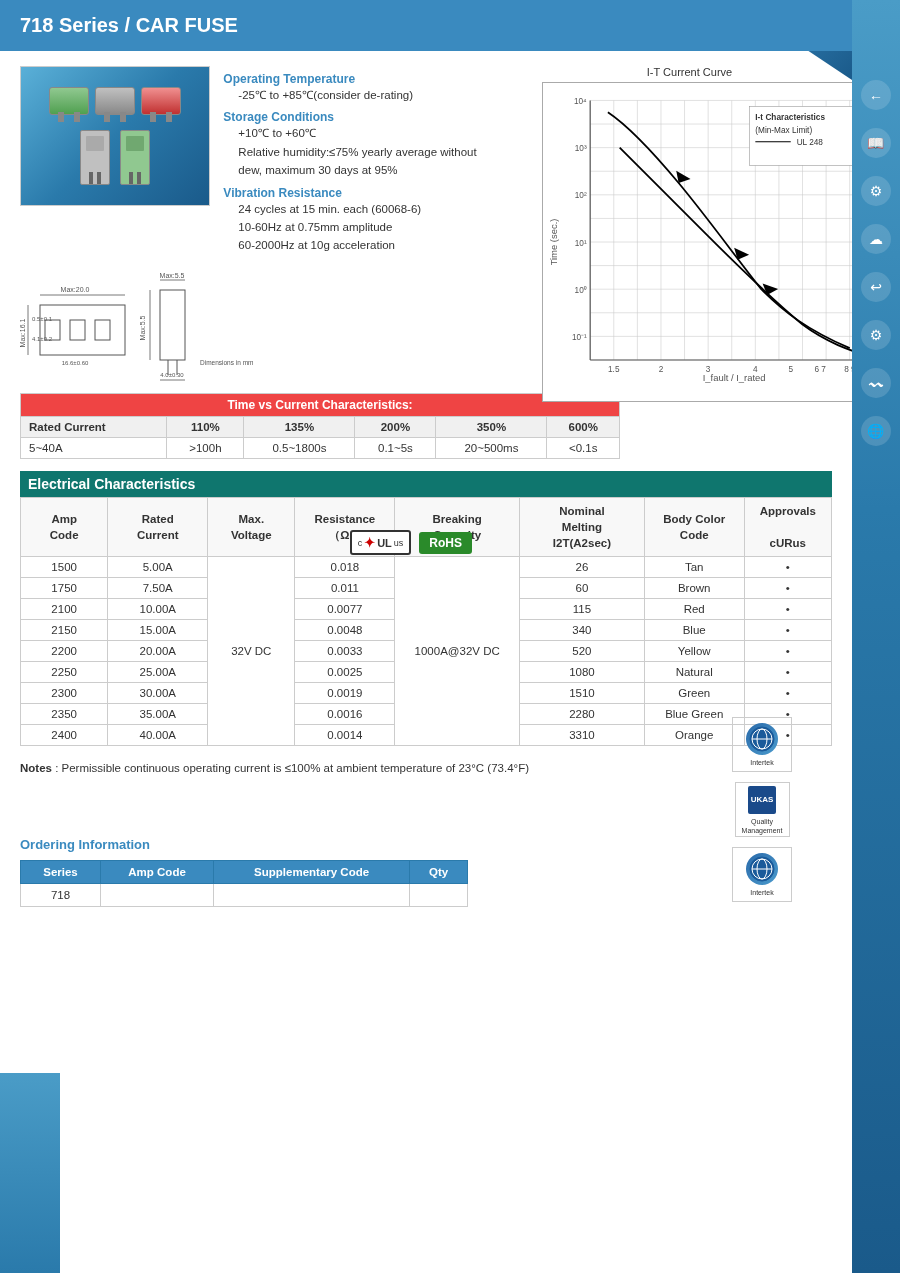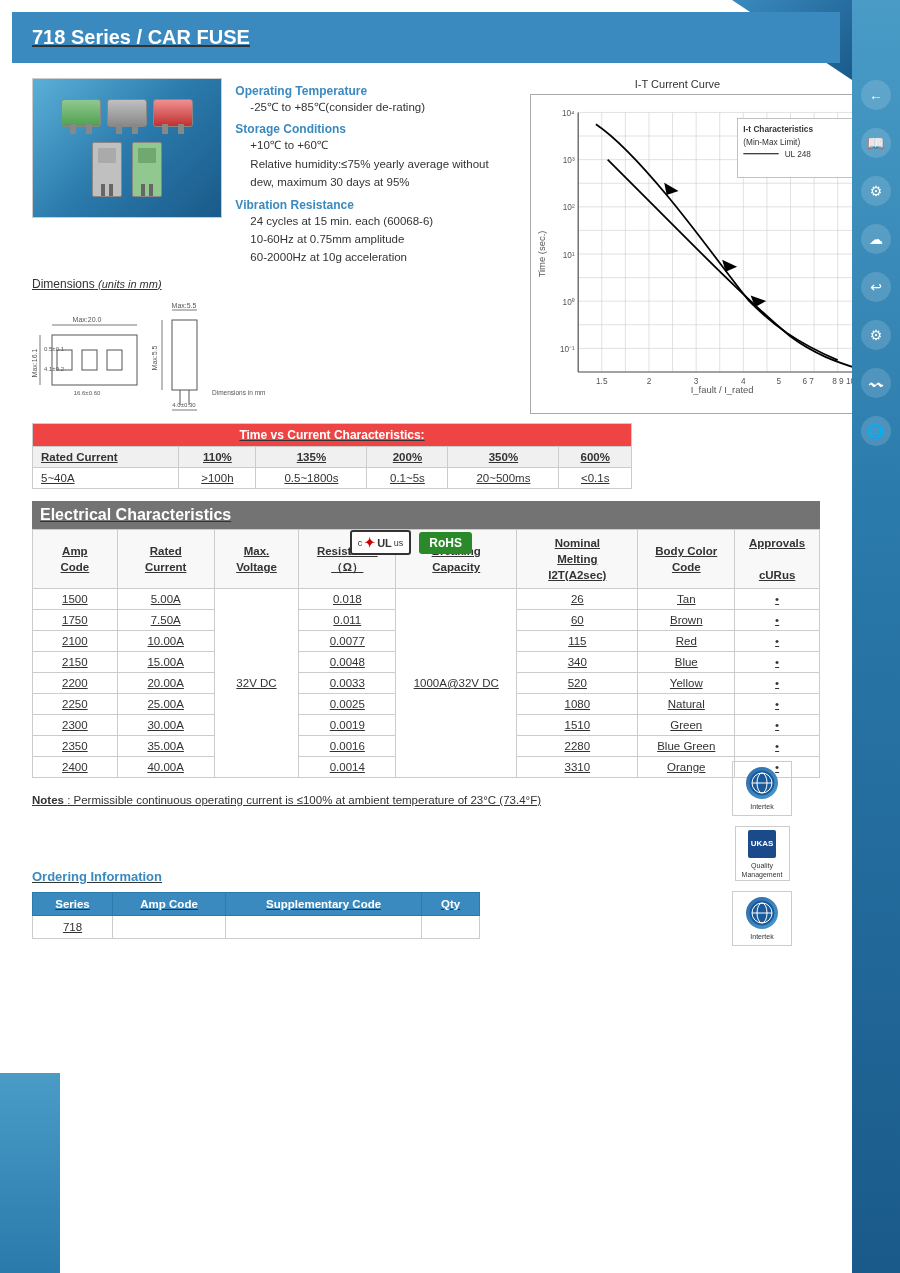--- a/index.html
+++ b/index.html
@@ -67,24 +67,23 @@
       right: 48px;
       width: 40px;
       height: 80px;
       z-index: 2;
       opacity: 0.6;
     }
 
     
     .main-content {
       margin-right: 48px;
-      padding: 12px;
+      padding: 0;
       position: relative;
       z-index: 5;
-      text-decoration: underline;
     }
 
     
     .header {
       background: #3a8abf;
       padding: 14px 20px;
       margin-bottom: 15px;
     }
     .header-title {
       color: white;
@@ -163,25 +162,25 @@
       padding: 4px 8px;
       text-align: center;
     }
     .tvc-table .first-col {
       text-align: left;
       padding-left: 8px;
     }
 
     
     .elec-header {
-      background: #737373;
+      background: #0f766e;
       color: white;
       padding: 5px 8px;
       font-weight: bold;
-      font-size: 16px;
+      font-size: 14px;
     }
     .elec-table {
       width: 100%;
       border-collapse: collapse;
       font-size: 11.5px;
     }
     .elec-table th {
       border: 1px solid #ccc;
       padding: 5px 6px;
       text-align: center;
@@ -417,24 +416,20 @@
           <text x="180" y="38" font-size="7" fill="#333">(Min-Max Limit)</text>
           <line x1="180" y1="45" x2="210" y2="45" stroke="#000" stroke-width="1"></line>
           <text x="215" y="48" font-size="7" fill="#333">UL 248</text>
         </svg>
       </div>
     </div>
 
   </div>
 
   <div style="padding: 0 20px; margin-bottom: 8px;">
-    <div style="font-size:12px; margin-bottom:4px;">
-      <span>Dimensions</span>
-      <span style="font-style:italic; font-size:11px;">(units in mm)</span>
-    </div>
 
     <div style="width:240px; height:120px; border:0; background:transparent; font-size:9px; color:#444; position:relative;">
       <svg viewBox="0 0 240 120" width="240" height="120" xmlns="http://www.w3.org/2000/svg">
 
         <rect x="20" y="40" width="85" height="50" fill="none" stroke="#555" stroke-width="1"></rect>
 
         <rect x="25" y="55" width="15" height="20" fill="none" stroke="#555" stroke-width="1"></rect>
         <rect x="50" y="55" width="15" height="20" fill="none" stroke="#555" stroke-width="1"></rect>
         <rect x="75" y="55" width="15" height="20" fill="none" stroke="#555" stroke-width="1"></rect>
 

